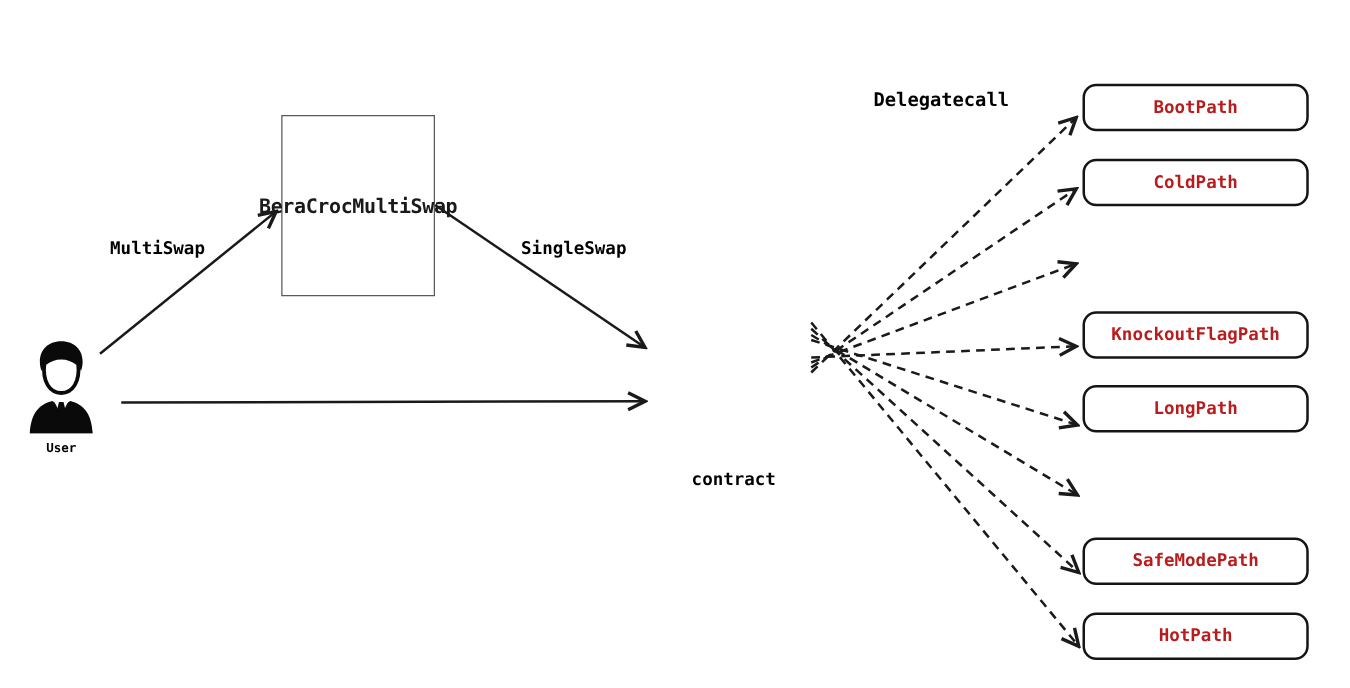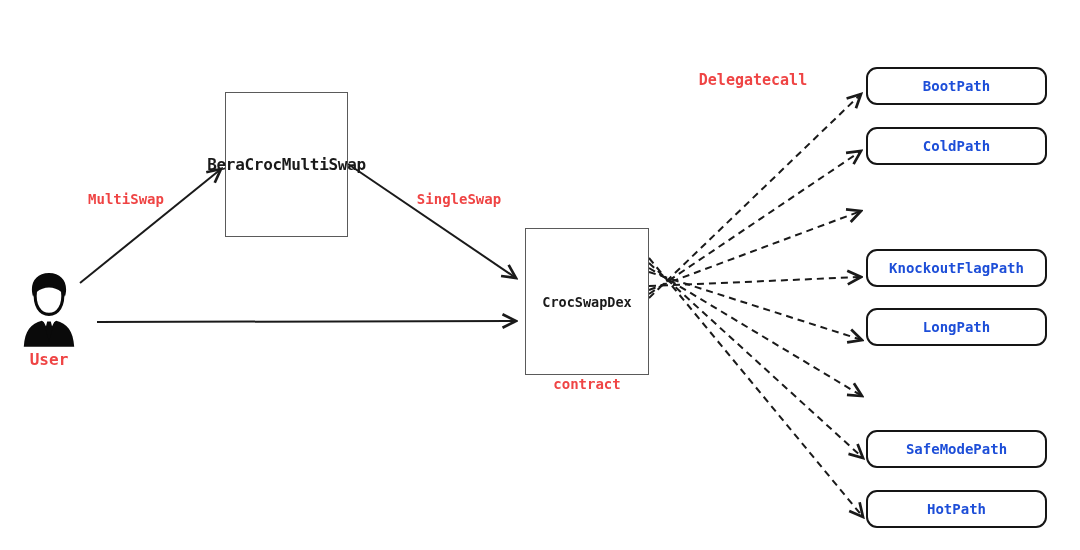--- a/index.html
+++ b/index.html
@@ -6,42 +6,42 @@
   .canvas {
     position:relative; width:1080px; height:550px; background:#ffffff;
     font-family:"DejaVu Sans Mono","Liberation Mono",monospace;
     overflow:hidden;
   }
   .arrows { position:absolute; left:0; top:0; width:1080px; height:550px; }
   .solid  { stroke:#1a1a1a; stroke-width:2;   fill:none; }
   .dashed { stroke:#1a1a1a; stroke-width:2;   fill:none; stroke-dasharray:7 5; }
   .lbl {
     position:absolute; transform:translate(-50%,-50%);
-    font-weight:bold; color:#ef4444; white-space:nowrap;
+    font-weight:bold; color:#000000; white-space:nowrap;
   }
   .node {
     position:absolute; background:#ffffff; border:1.5px solid #5a5a5a;
     display:flex; align-items:center; justify-content:center;
     font-weight:bold; color:#1a1a1a; text-align:center;
   }
   .node-beracroc { left:225px; top:92px;  width:121px; height:143px; font-size:16px; letter-spacing:-0.3px; }
   .node-dex      { left:525px; top:228px; width:122px; height:145px; font-size:13.5px; }
   .path-box {
     position:absolute; left:866px; width:181px; height:38px;
     background:#ffffff; border:2.2px solid #151515; border-radius:11px;
     display:flex; align-items:center; justify-content:center;
-    font-weight:bold; font-size:14px; color:#1d4ed8; box-sizing:border-box;
+    font-weight:bold; font-size:14px; color:#b91c1c; box-sizing:border-box;
   }
   .user-icon { position:absolute; left:22px; top:271px; width:54px; height:76px; }
   .lbl-multiswap   { left:126px; top:199px; font-size:14px; }
   .lbl-singleswap  { left:459px; top:199px; font-size:14px; }
   .lbl-addliq      { left:303px; top:307px; font-size:15px; }
   .lbl-delegate    { left:753px; top:80px;  font-size:15px; }
   .lbl-contract    { left:587px; top:384px; font-size:14px; }
-  .lbl-user        { left:49px;  top:359px; font-size:16px; }
+  .lbl-user        { left:49px;  top:359px; font-size:10px; }
 </style>
 </head>
 <body>
 
 <div class="canvas">
 
   <svg class="arrows" viewBox="0 0 1080 550">
     <defs>
       <marker id="ah" viewBox="0 0 12 12" refX="10.5" refY="6" markerWidth="9" markerHeight="9" orient="auto-start-reverse">
         <path d="M1.5,1.5 L10.5,6 L1.5,10.5" fill="none" stroke="#1a1a1a" stroke-width="1.8"></path>
@@ -69,21 +69,20 @@
     <path d="M23,54 L30,68 L37,54 L30,59 Z" fill="#ffffff"></path>
     <path d="M28,56 L32,56 L34,64 L30,78 L26,64 Z" fill="#0a0a0a"></path>
   </svg>
   <div class="lbl lbl-user">User</div>
 
   <div class="lbl lbl-multiswap">MultiSwap</div>
   <div class="lbl lbl-singleswap">SingleSwap</div>
   <div class="lbl lbl-delegate">Delegatecall</div>
 
   <div class="node node-beracroc">BeraCrocMultiSwap</div>
-  <div class="node node-dex">CrocSwapDex</div>
   <div class="lbl lbl-contract">contract</div>
 
   <div class="path-box" style="top:67px">BootPath</div>
   <div class="path-box" style="top:127px">ColdPath</div>
   <div class="path-box" style="top:249px">KnockoutFlagPath</div>
   <div class="path-box" style="top:308px">LongPath</div>
   <div class="path-box" style="top:430px">SafeModePath</div>
   <div class="path-box" style="top:490px">HotPath</div>
 
 </div>

